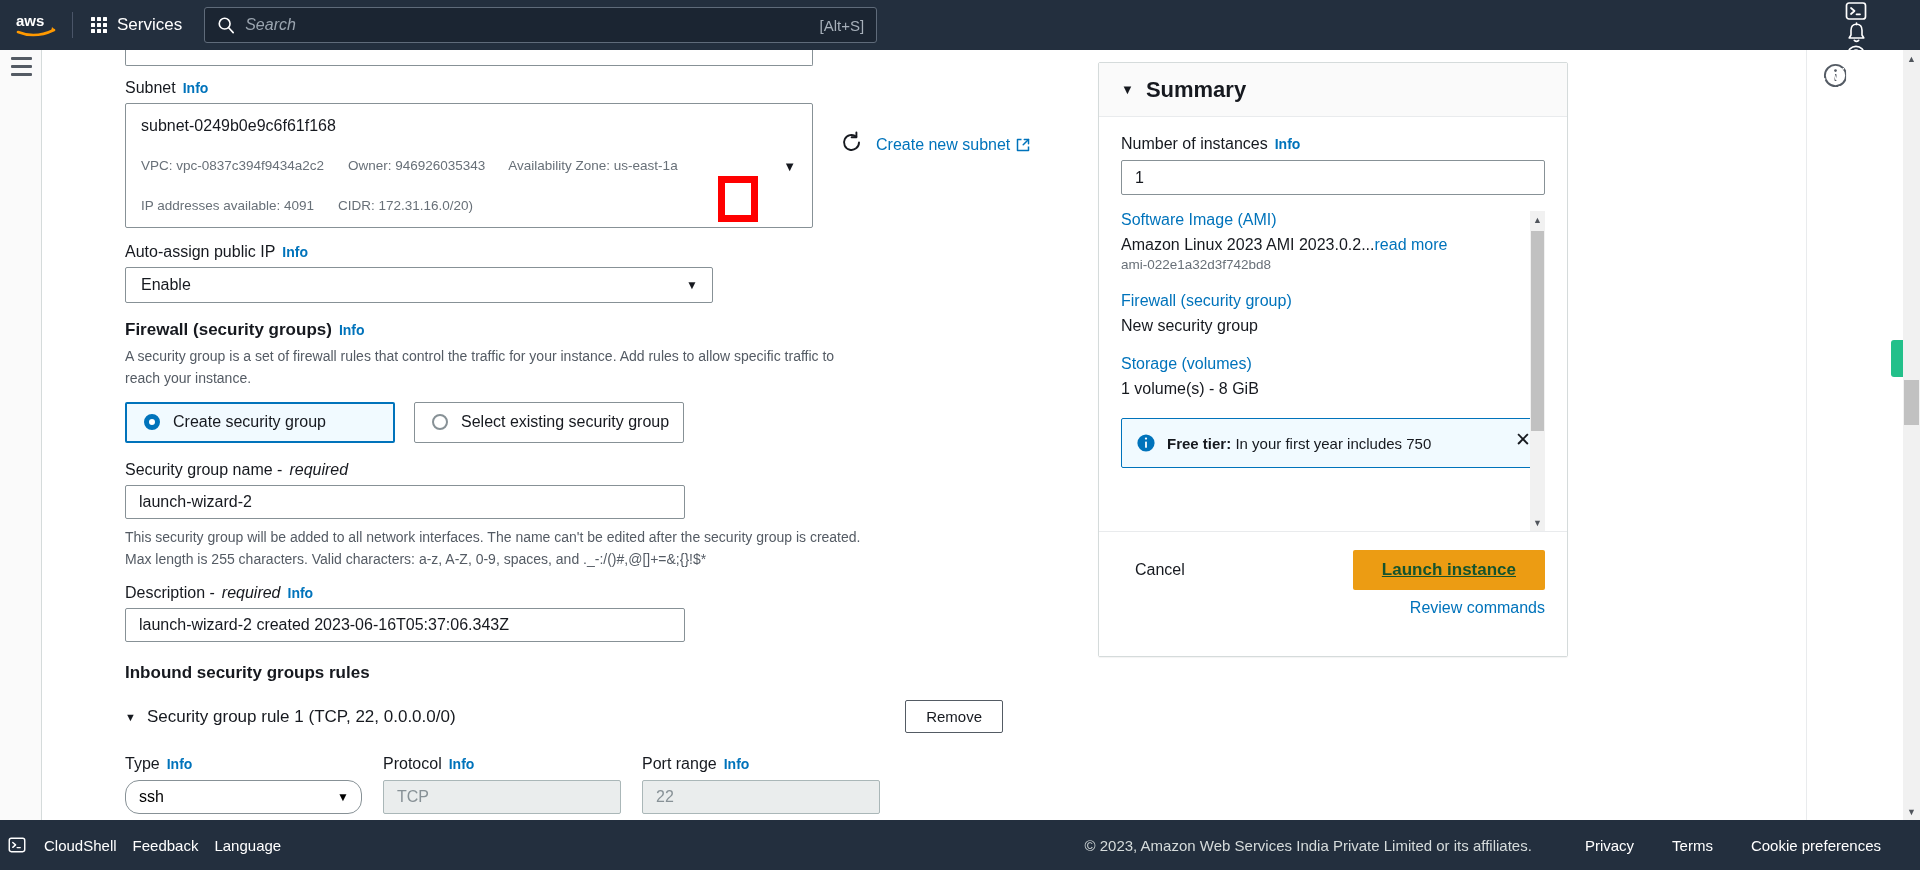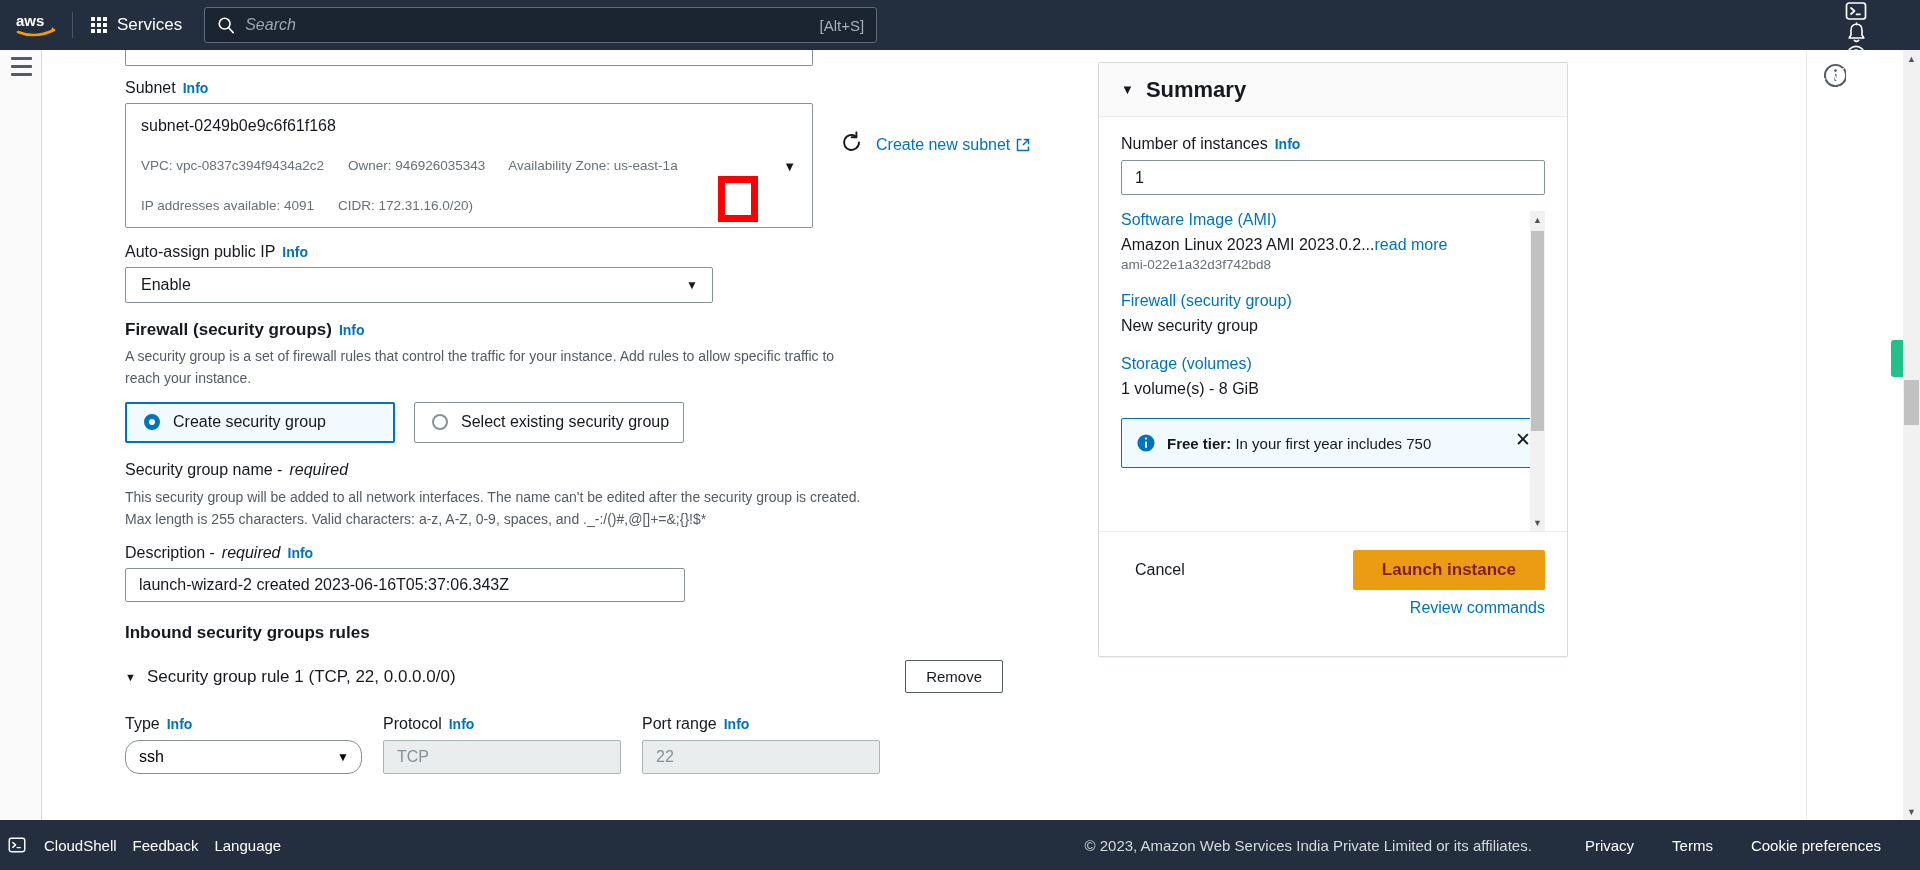--- a/index.html
+++ b/index.html
@@ -206,22 +206,22 @@
     border-top: 1px solid #e9ebed; background: #fff;
     padding: 18px 22px 0 22px;
   }
   .foot-row { display: flex; align-items: center; }
   .btn-cancel {
     background: transparent; border: 0; font-size: 16px; color: #16191f; cursor: pointer;
     padding: 9px 14px; font-family: "Liberation Sans", sans-serif;
   }
   .btn-launch {
     margin-left: auto; background: #ec9c13; border: 0; border-radius: 2px;
-    color: #7f1d1d; font-size: 17px; font-weight: bold; padding: 0 29px; height: 40px;
-    cursor: pointer; font-family: "Liberation Sans", sans-serif;
+    color: #14532d; font-size: 17px; font-weight: bold; padding: 0 29px; height: 40px;
+    cursor: pointer; font-family: "Liberation Sans", sans-serif; text-decoration: underline;
   }
   .review-link { text-align: right; margin-top: 9px; }
   .review-link span { color: #0073bb; font-size: 16px; cursor: pointer; }
 
   
   .right-rail {
     position: absolute; top: 50px; right: 57px; width: 57px; height: 770px;
     background: #ffffff; border-left: 1px solid #e9ebed;
   }
   .info-circle-btn { position: absolute; top: 12px; left: 15px; cursor: pointer; }
@@ -410,20 +410,23 @@
           <span>Select existing security group</span>
         </div>
       </div>
     </div>
 
     <div style="margin-top:18px;">
       <div class="field-label">
         <span>Security group name -</span>
         <span class="req-italic">required</span>
       </div>
+      <div class="text-input">
+        <span>launch-wizard-2</span>
+      </div>
       <div class="hint w" style="margin-top:8px; max-width:745px;">This security group will be added to all network interfaces. The name can't be edited after the security group is created. Max length is 255 characters. Valid characters: a-z, A-Z, 0-9, spaces, and ._-:/()#,@[]+=&amp;;{}!$*</div>
     </div>
 
     <div style="margin-top:14px;">
       <div class="field-label">
         <span>Description -</span>
         <span class="req-italic">required</span>
         <span class="info-link">Info</span>
       </div>
       <div class="text-input">

